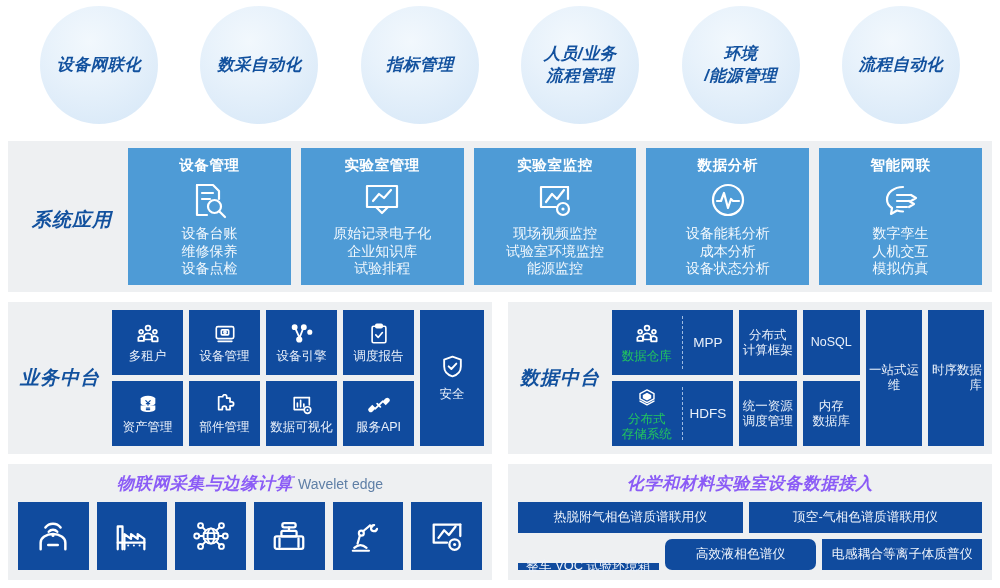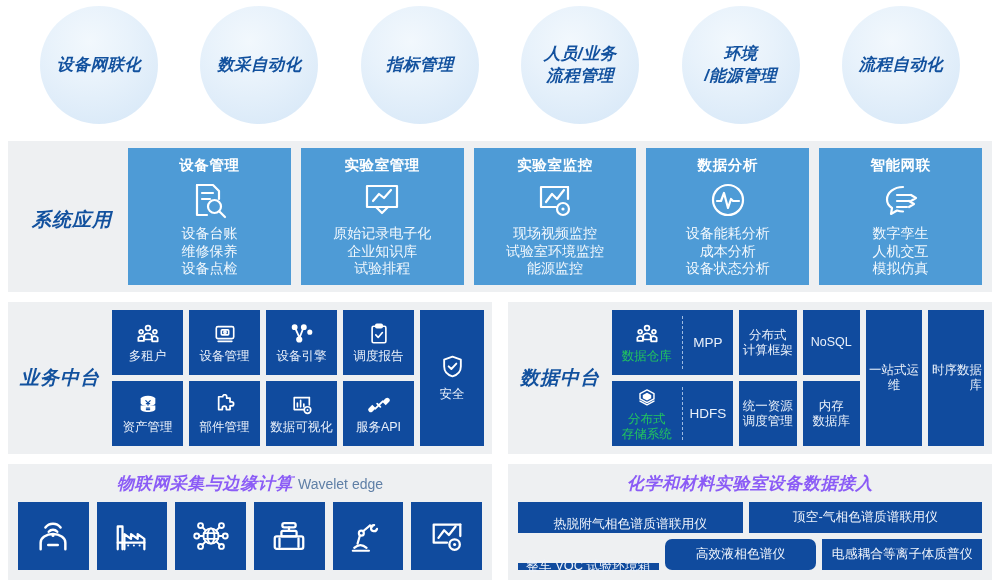--- a/index.html
+++ b/index.html
@@ -649,21 +649,21 @@
 
     </div>
   </div>
 
   <div class="panel" id="lab-panel">
     <div class="bottom-head">
       <span class="head-cn">化学和材料实验室设备数据接入</span>
     </div>
     <div class="lab-rows">
       <div class="lab-row">
-        <div class="lab-chip" style="flex:5 1 0;align-items:flex-end;">
+        <div class="lab-chip" style="flex:5 1 0;">
           <span>热脱附气相色谱质谱联用仪</span>
         </div>
         <div class="lab-chip" style="flex:5.2 1 0;">
           <span>顶空-气相色谱质谱联用仪</span>
         </div>
       </div>
       <div class="lab-row">
         <div class="lab-chip" style="flex:3.5 1 0;margin-top:24px;">
           <span>整车 VOC 试验环境箱</span>
         </div>

